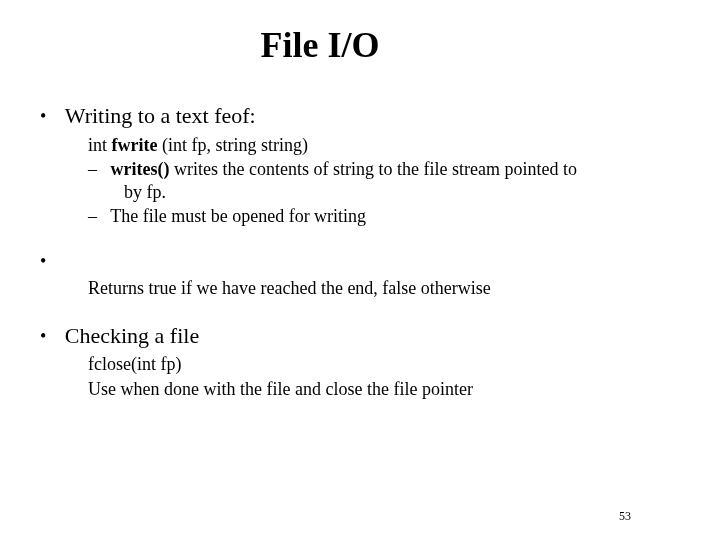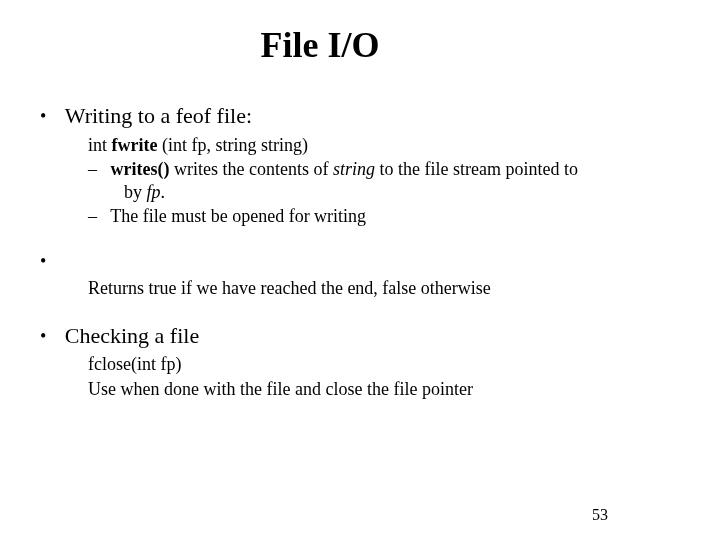--- a/index.html
+++ b/index.html
@@ -11,34 +11,34 @@
   ul.top > li { margin-bottom: 22px; }
   ul.top > li::before { content: "•"; display: inline-block; width: 20px; margin-left: -20px; font-size: 18px; vertical-align: 1px; }
   .l1-head { font-size: 22px; }
   .sub { padding-left: 28px; margin-top: 4px; font-size: 18px; }
   .sub-line { margin-bottom: 2px; }
   ul.dash { list-style: none; padding-left: 18px; }
   ul.dash > li::before { content: "–"; display: inline-block; width: 18px; margin-left: -18px; }
   ul.dash > li { margin-bottom: 2px; }
   .dash-body-cont { padding-left: 18px; }
   .bold { font-weight: bold; margin-top: 25px; }
-  .ital { font-style: italic; }
-  .pagenum { position: absolute; right: 32px; bottom: 16px; font-size: 16px; }
+  .ital { }
+  .pagenum { position: absolute; right: 9px; bottom: 16px; font-size: 12px; }
 </style>
 </head>
 <body>
 
 <div class="slide">
   <h1 class="title">File I/O</h1>
 
   <div class="content">
     <ul class="top">
 
       <li>
-        <span class="l1-head">Writing to a feof file:</span>
+        <span class="l1-head">Writing to a text feof:</span>
         <div class="sub">
           <div class="sub-line">
             <span>int </span><span class="bold">fwrite </span><span>(int fp, string string)</span>
           </div>
           <ul class="dash">
             <li>
               <span class="bold">writes()</span><span> writes the contents of </span><span class="ital">string</span><span> to the file stream pointed to</span>
               <div class="dash-body-cont">
                 <span>by </span><span class="ital">fp</span><span>.</span>
               </div>

